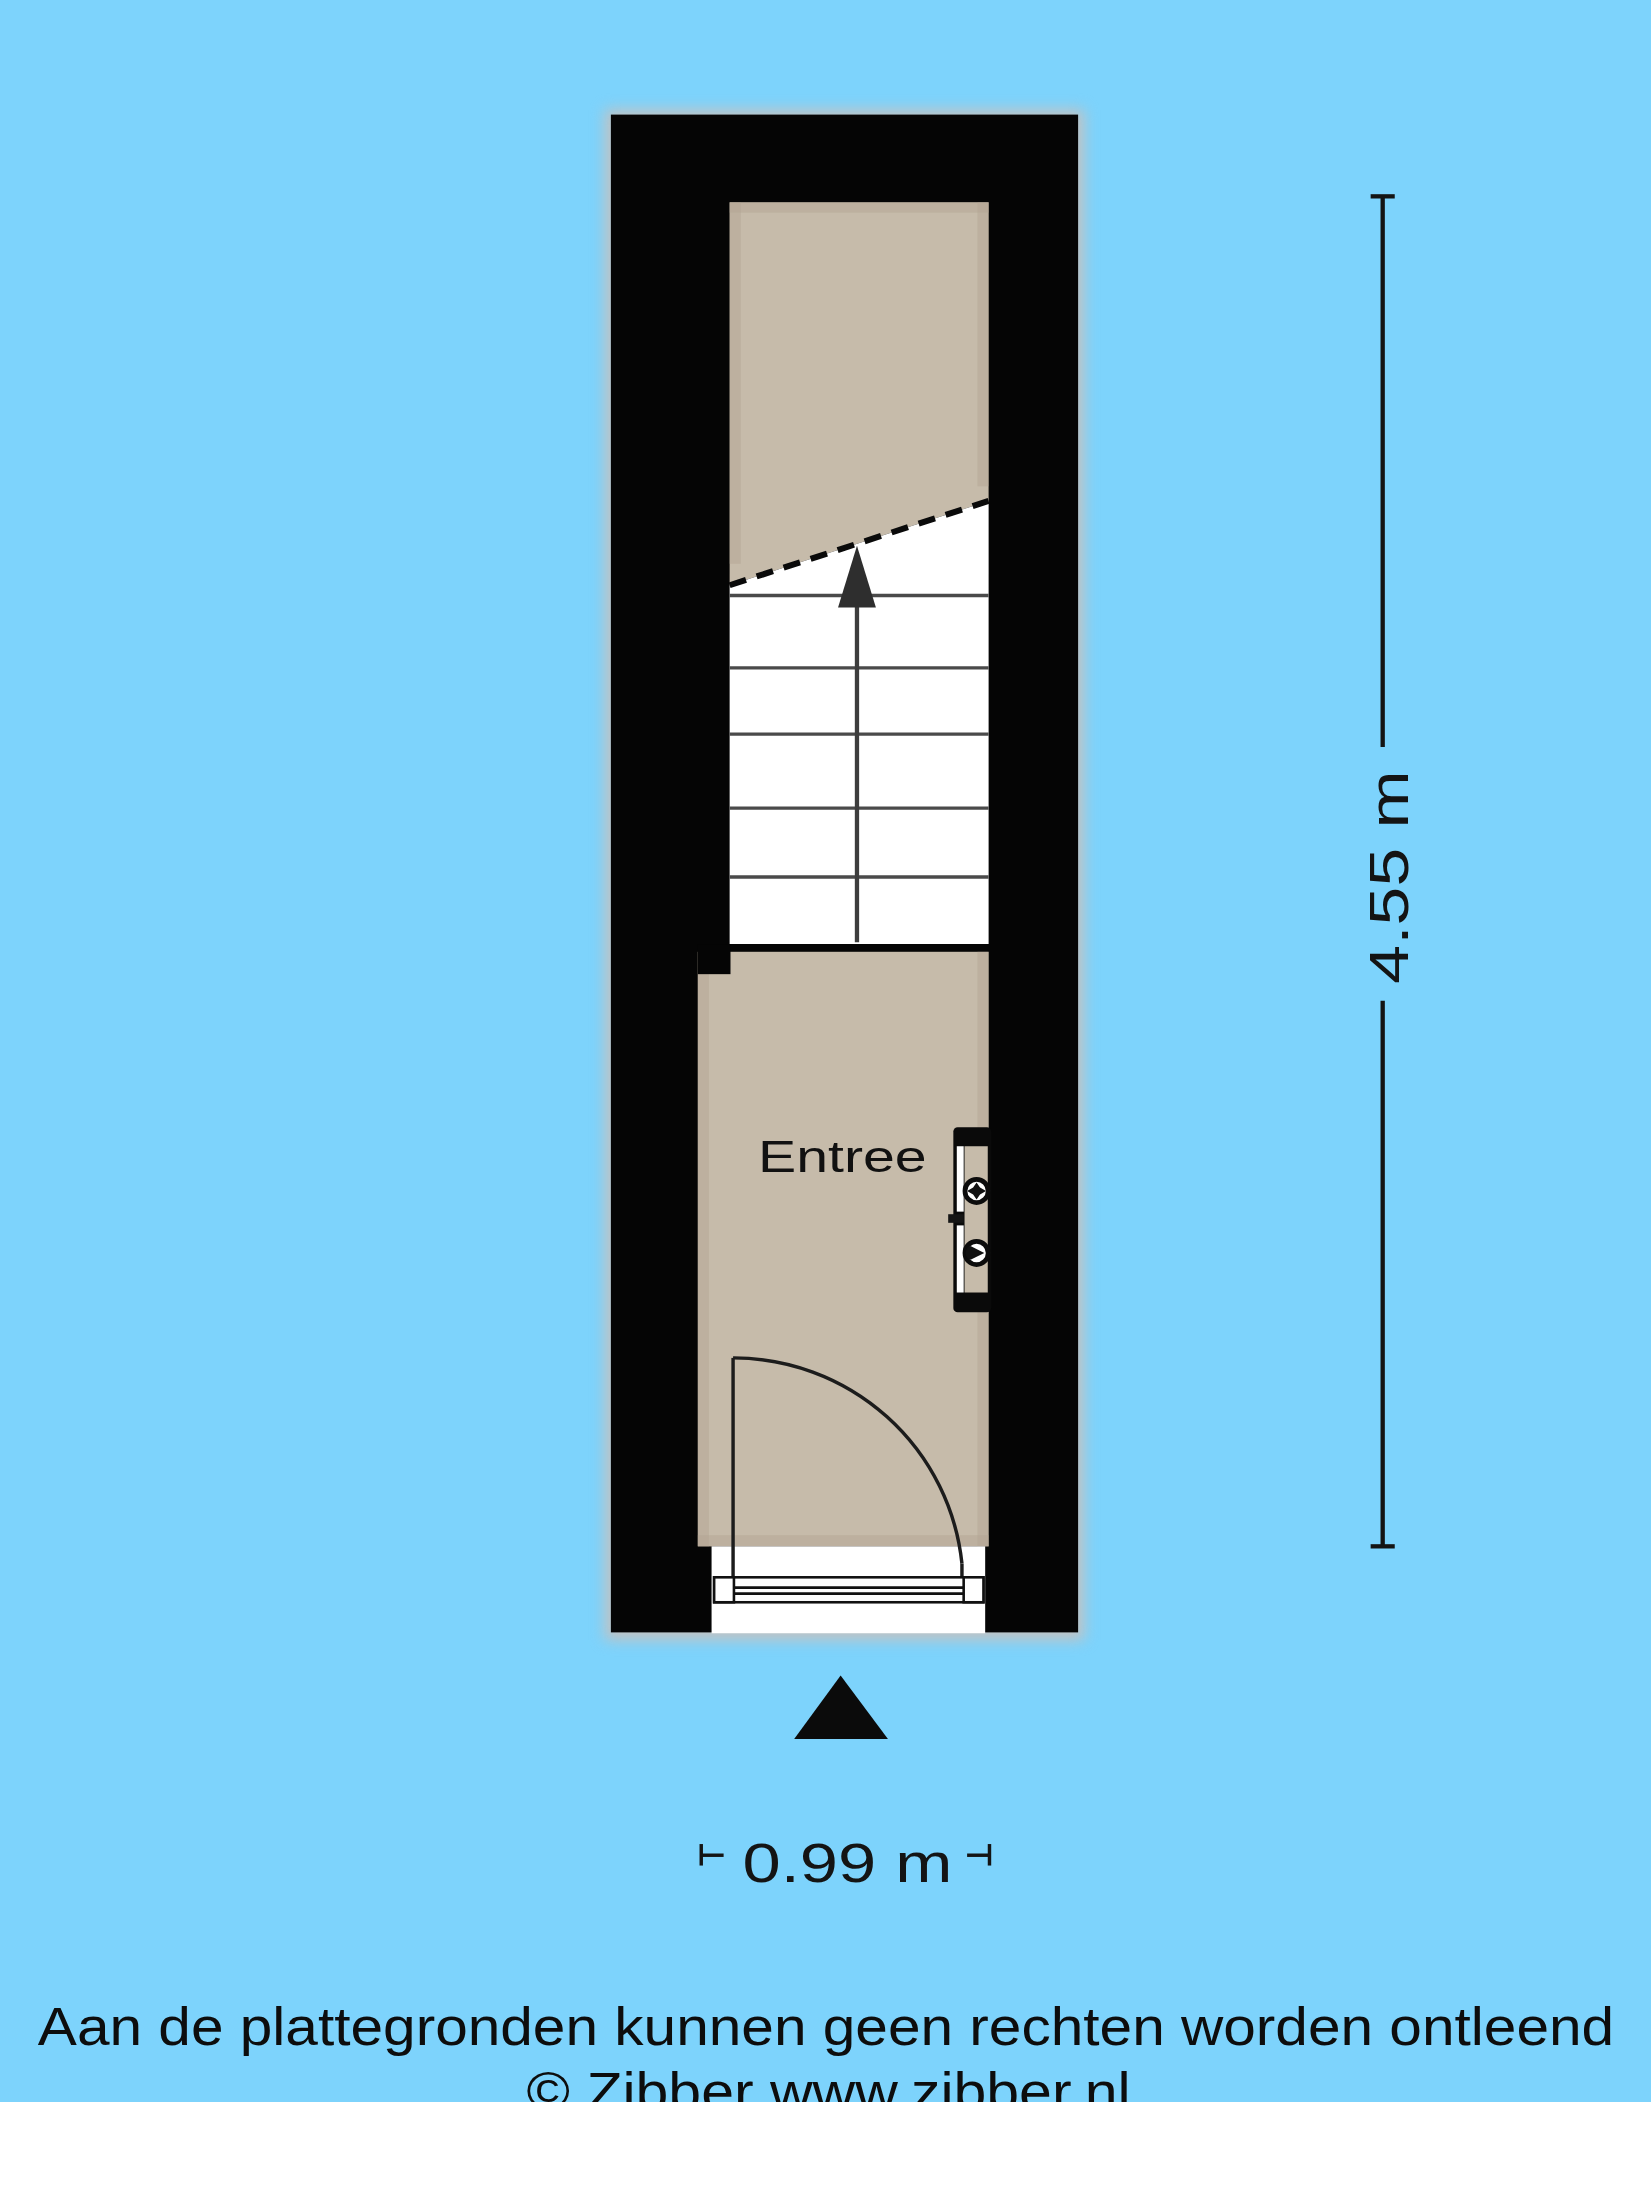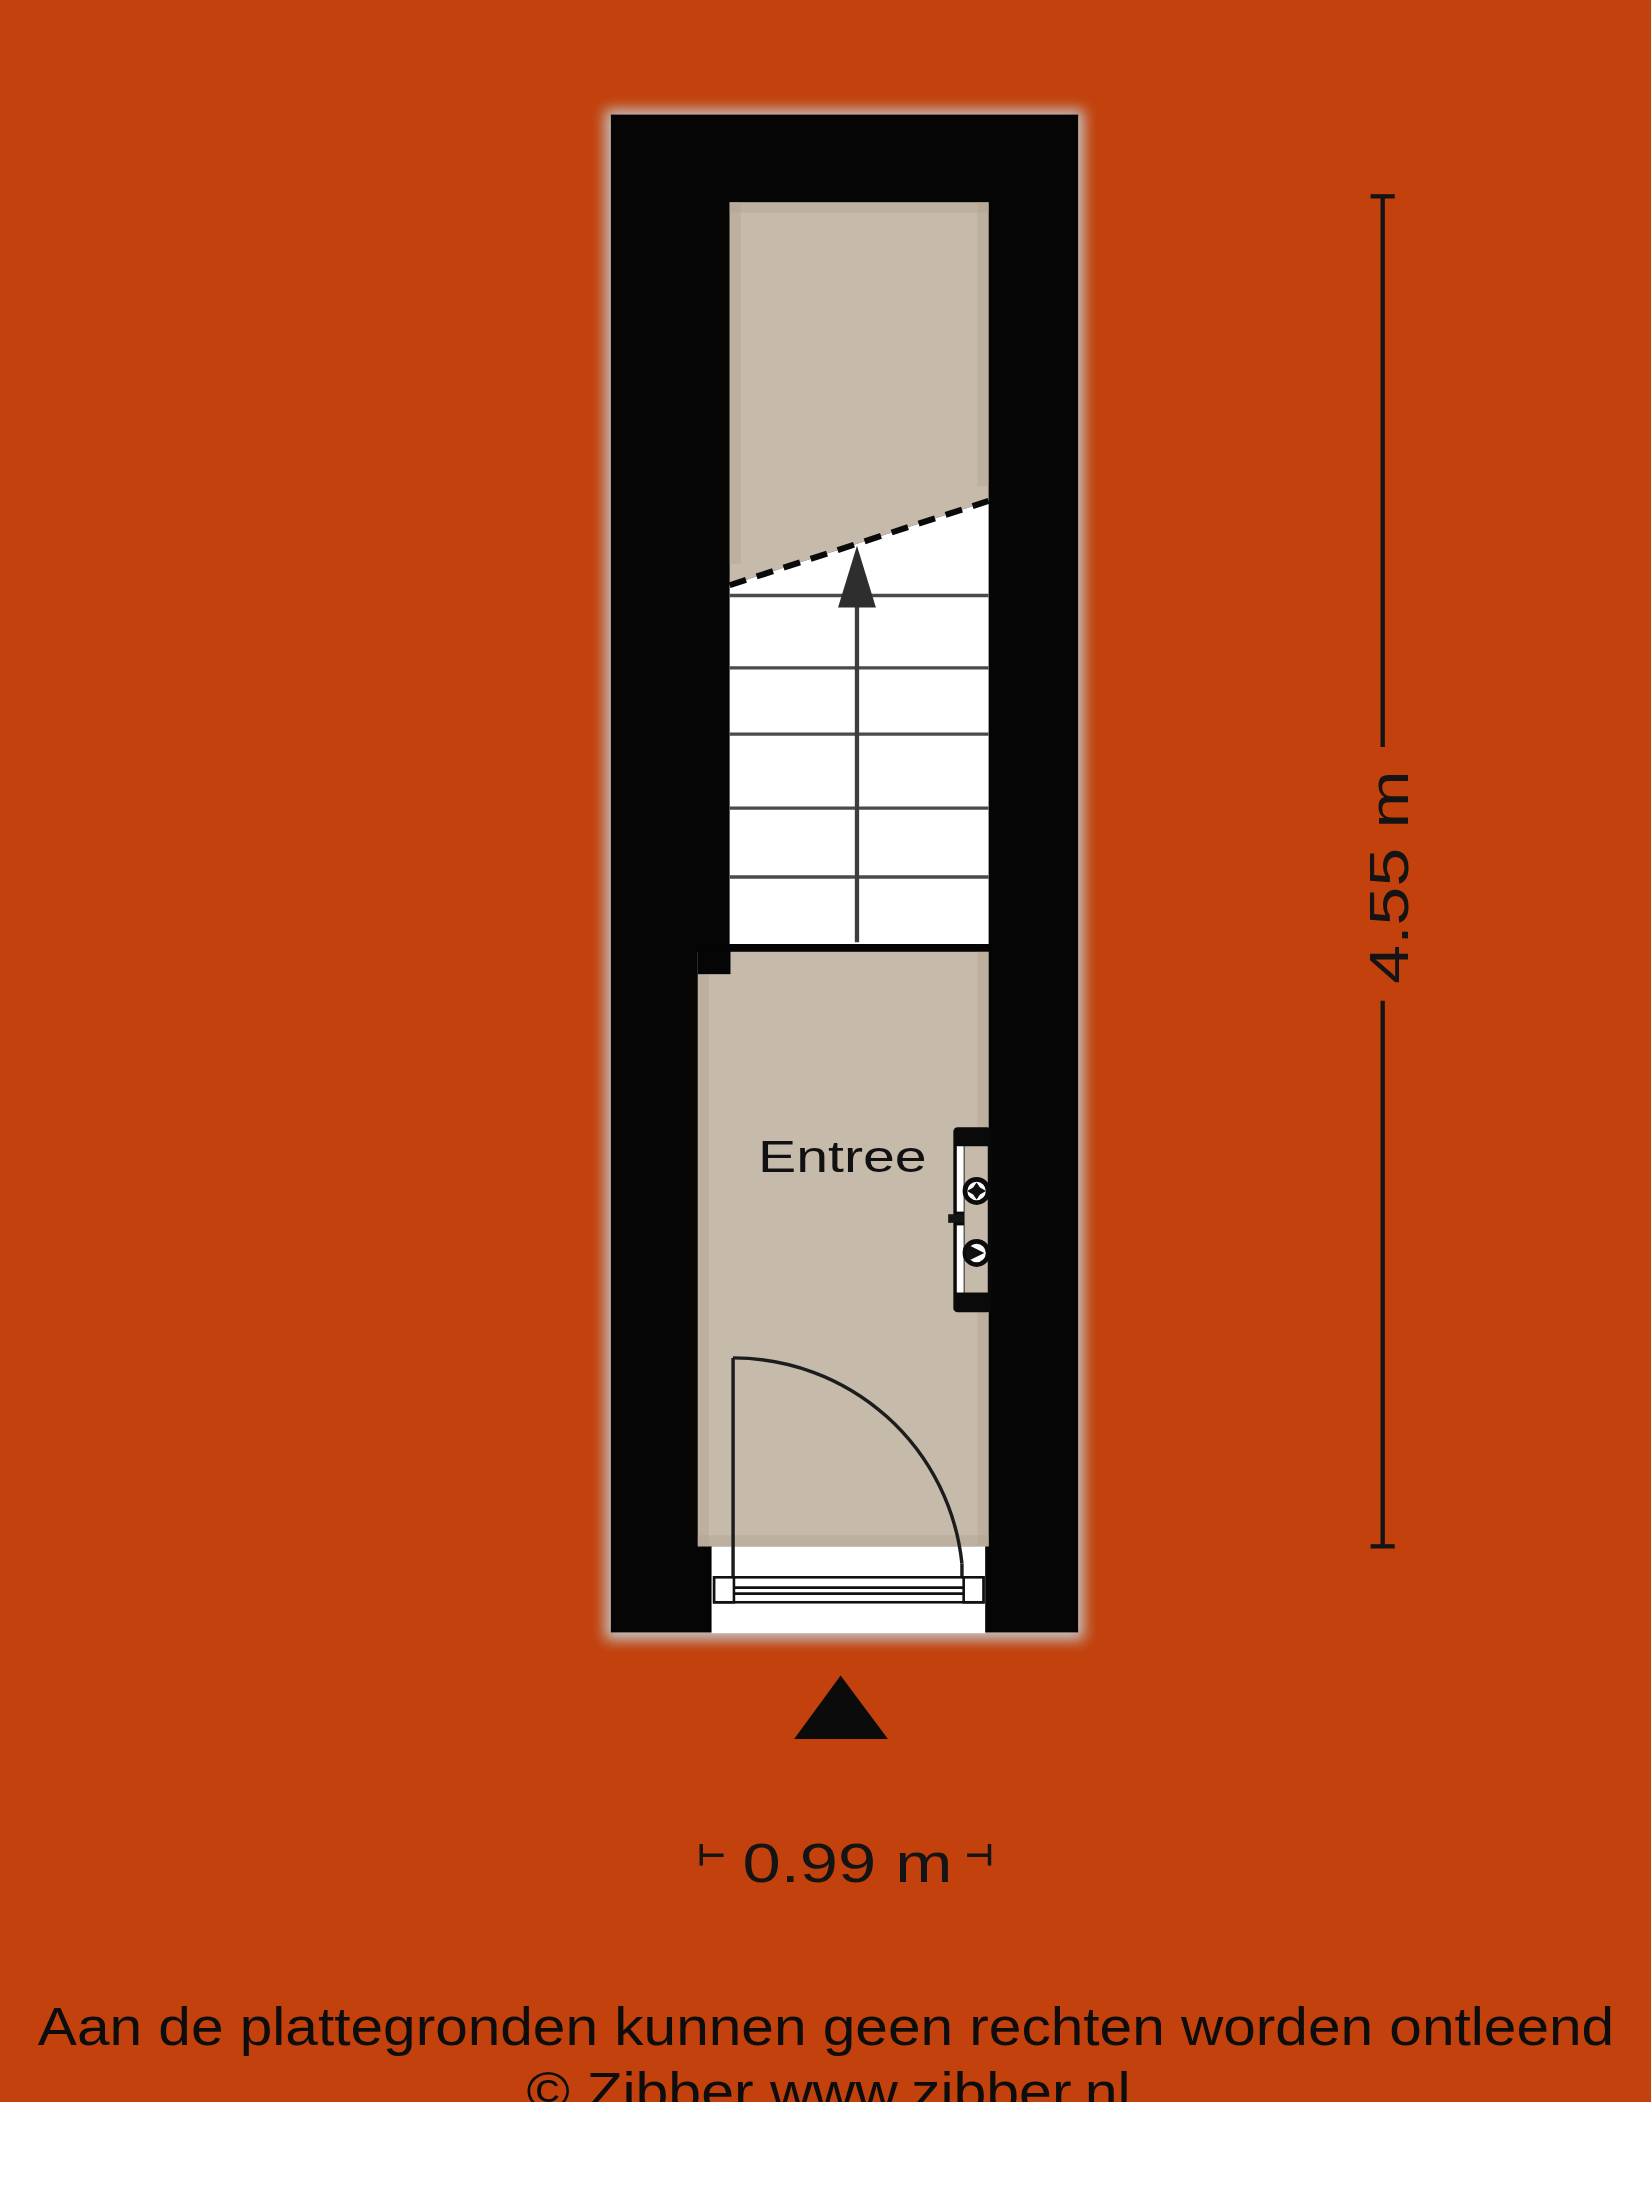--- a/index.html
+++ b/index.html
@@ -1,20 +1,20 @@
 <!DOCTYPE html>
 <html style="font-size:13.8px"><head>
 <meta charset="utf-8">
 <style>
   html, body { margin: 0; padding: 0; background: #ffffff; }
   #canvas {
     position: relative;
     width: 1652px;
     height: 2102px;
-    background: #c2410c;
+    background: #7dd3fc;
     overflow: hidden;
     font-family: "Liberation Sans", sans-serif;
   }
   svg { position: absolute; left: 0; top: 0; }
   .room-label  { font-size: 52px; fill: #111111; }
   .dim-text    { font-size: 64px; fill: #141414; }
   .footer-text { font-size: 62px; fill: #0d0d0d; }
   .dim-line    { stroke: #141414; stroke-width: 5; fill: none; }
   .dim-tick    { stroke: #141414; stroke-width: 4; fill: none; }
   .tread       { stroke: #4a4a4a; stroke-width: 4; fill: none; }

